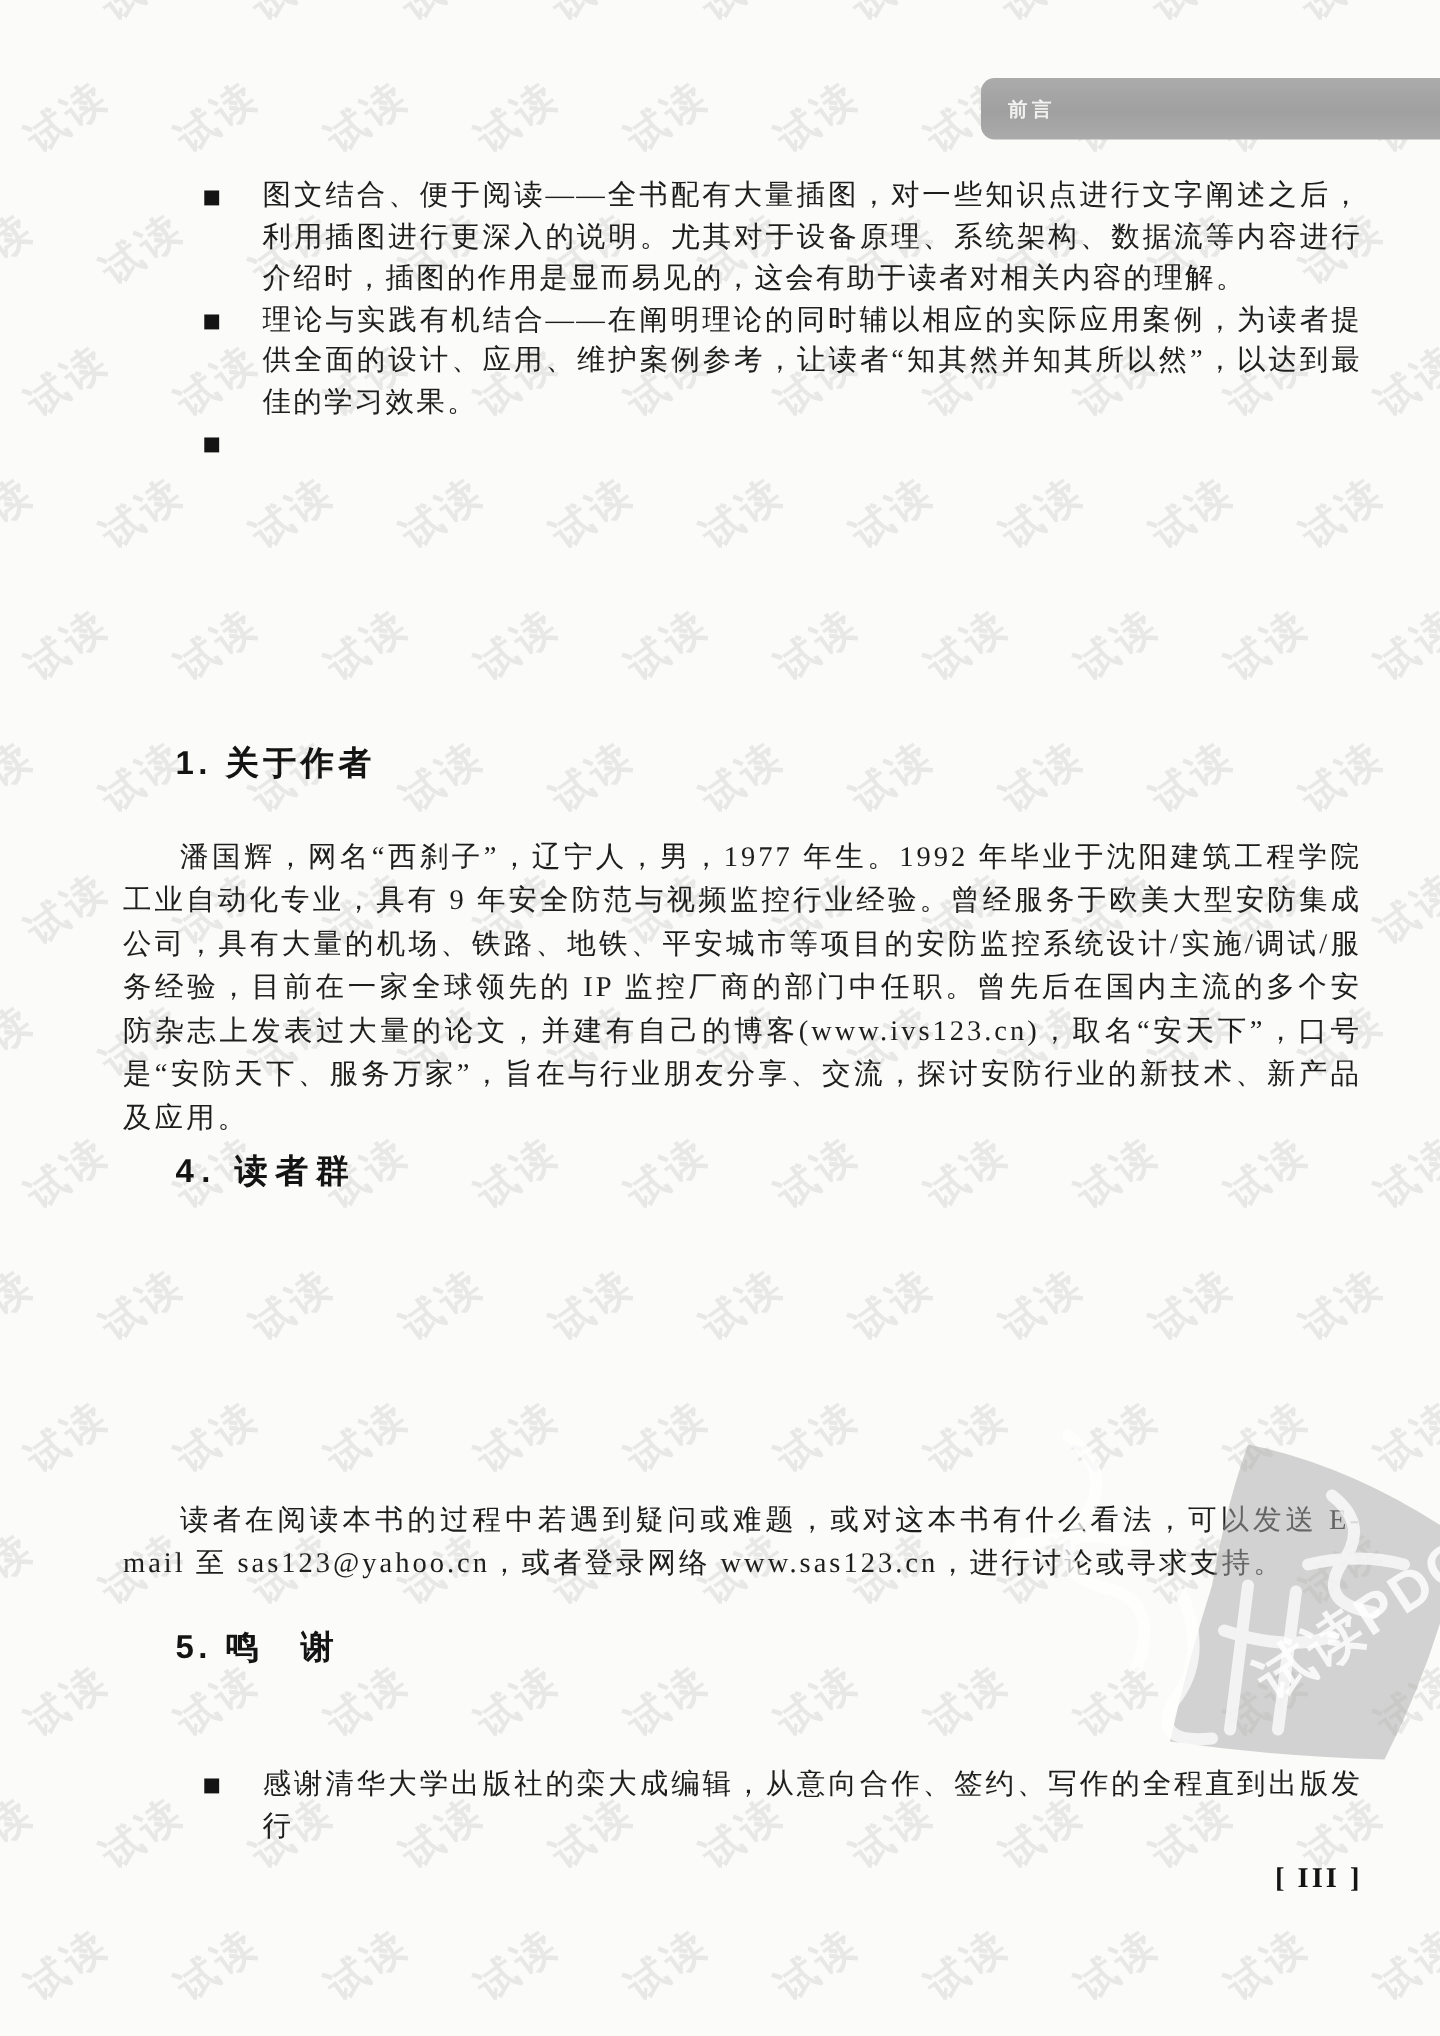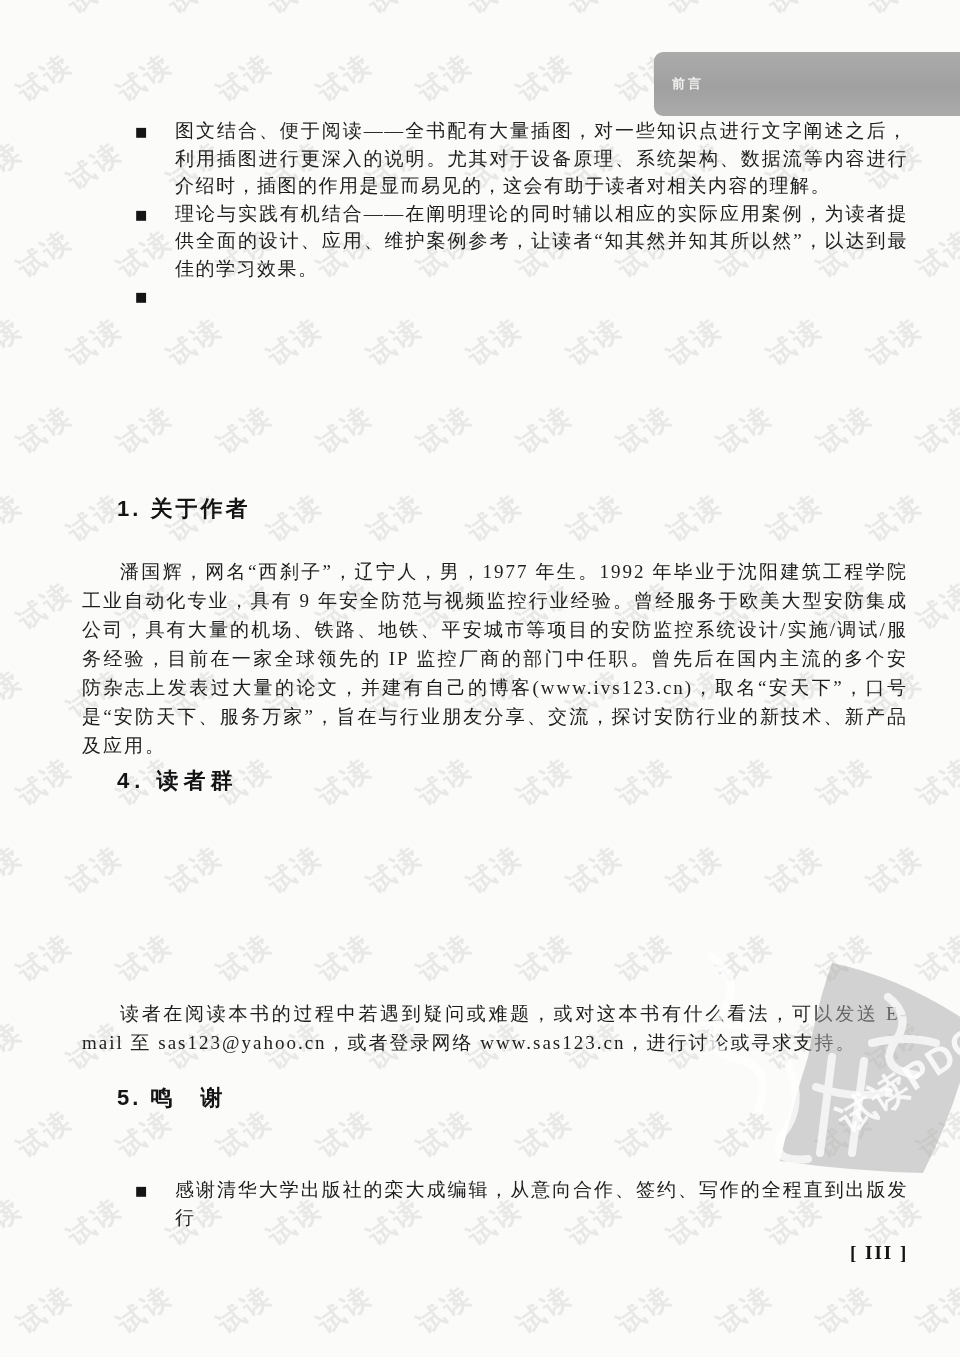--- a/index.html
+++ b/index.html
@@ -18,21 +18,21 @@
     transform:rotate(-36deg);
     font-family:"Liberation Sans","DejaVu Sans",sans-serif;
     font-weight:bold;
     font-size:27px;
     letter-spacing:3px;
     color:rgba(120,120,120,0.14);
     white-space:nowrap;
   }
   
   .header-bar{
-    position:absolute;top:52px;left:654px;width:306px;height:64px;
+    position:absolute;top:52px;left:654px;width:306px;height:41px;
     background:linear-gradient(180deg,#ababab 0%,#a0a0a0 55%,#ababab 100%);
     border-radius:9px 0 0 9px;
   }
   .header-label{
     position:absolute;left:18px;top:50%;transform:translateY(-50%);
     font-family:"Liberation Sans","DejaVu Sans",sans-serif;
     font-size:13px;font-weight:bold;letter-spacing:3px;color:#f1f1f0;
   }
   
   .blist{

